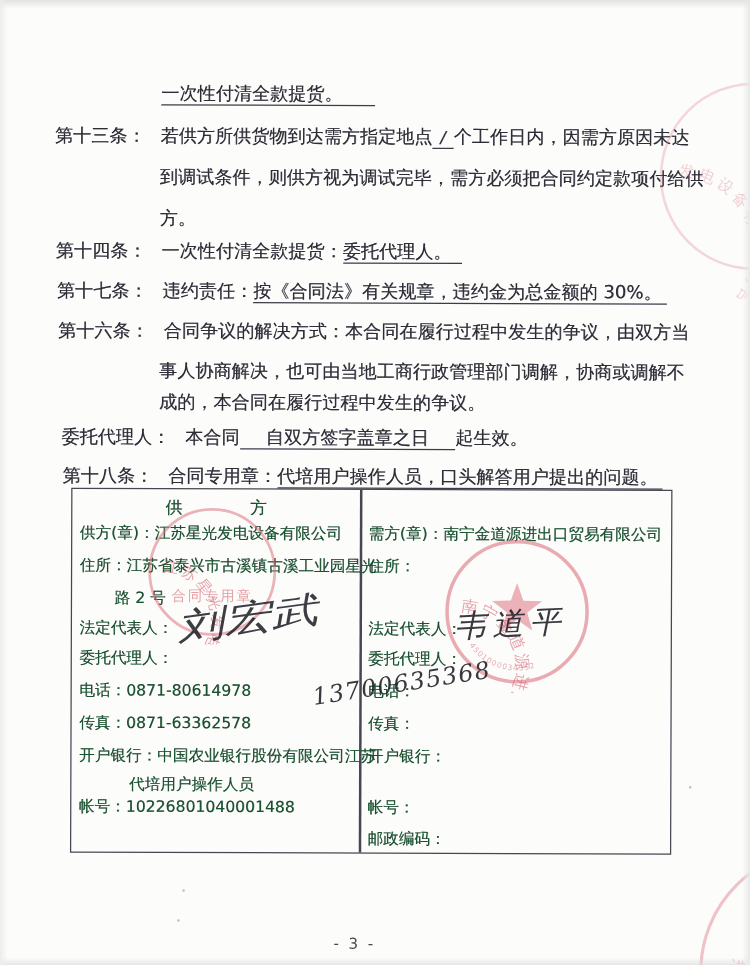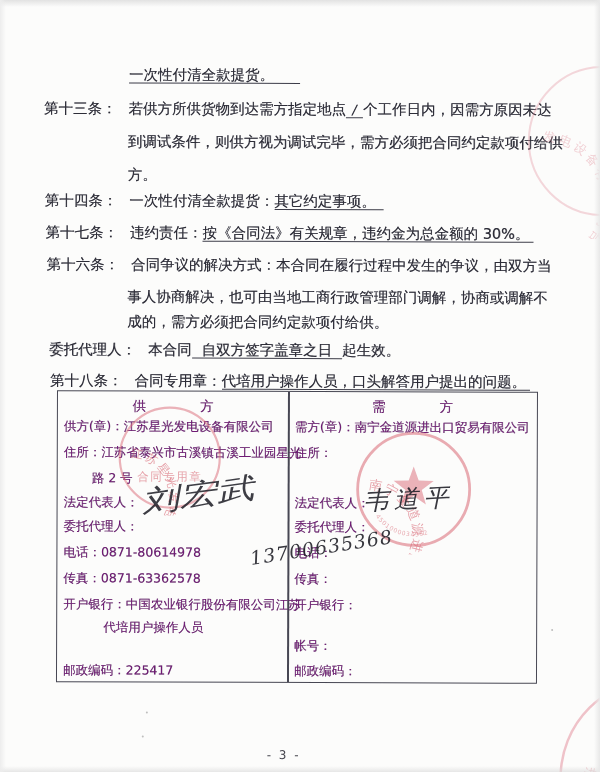--- a/index.html
+++ b/index.html
@@ -17,29 +17,29 @@
 
   .layer{position:absolute;left:0;top:0;width:600px;height:775px;transform:rotate(0.2deg);}
 
   .t{position:absolute;white-space:nowrap;font-size:14.5px;color:#2d2d38;
      text-shadow:0.3px 0 0 rgba(45,45,56,.55);}
   .lbl{margin-right:12px;}
   .u{border-bottom:1.6px solid #3c3c48;}
   .pad-lg{padding-right:26px;}
   .pad-md{padding-right:8px;}
   .pad-sm{padding-right:4px;}
-  .u-gap{padding:0 10px;}
+  .u-gap{padding:0 21px;}
   .blank{display:inline-block;width:17px;text-align:center;border-bottom:1.6px solid #3c3c48;
          font-style:italic;font-size:13px;}
 
   
   .ctable{position:absolute;left:57px;top:391px;width:479px;height:290px;
           border:1.6px solid #474753;}
   .vdiv{position:absolute;left:230px;top:0;width:1.6px;height:100%;background:#474753;}
-  .tt{position:absolute;white-space:nowrap;font-size:12.5px;color:#701a75;
+  .tt{position:absolute;white-space:nowrap;font-size:12.5px;color:#14532d;
       text-shadow:0.3px 0 0 rgba(45,45,56,.5);}
   .hdr{font-size:13.5px;text-align:center;}
 
   
   .hw{position:absolute;white-space:nowrap;color:#23232b;
       font-family:"DejaVu Serif","Liberation Serif",serif;font-style:italic;}
   .sig1{left:142px;top:484px;font-size:29px;transform:rotate(-8deg) scaleX(1.3);transform-origin:left;opacity:.88;}
   .sig2{left:364px;top:482px;font-size:25px;letter-spacing:5px;transform:rotate(-3deg);opacity:.9;}
   .hwphone{left:250px;top:536px;font-size:19px;transform:rotate(-9deg);letter-spacing:1px;opacity:.9;}
 
@@ -58,32 +58,32 @@
       <span class="u pad-lg">一次性付清全款提货。</span>
     </div>
 
     <div class="t" style="left:43px;top:100px">
       <span class="lbl">第十三条：</span><span>若供方所供货物到达需方指定地点</span><span class="blank">/</span><span>个工作日内，因需方原因未达</span>
     </div>
     <div class="t" style="left:127px;top:133px">到调试条件，则供方视为调试完毕，需方必须把合同约定款项付给供</div>
     <div class="t" style="left:127px;top:166px">方。</div>
 
     <div class="t" style="left:44px;top:192px">
-      <span class="lbl">第十四条：</span><span>一次性付清全款提货：</span><span class="u pad-md">其它约定事项。</span>
+      <span class="lbl">第十四条：</span><span>一次性付清全款提货：</span><span class="u pad-md">委托代理人。</span>
     </div>
 
     <div class="t" style="left:45px;top:224px">
       <span class="lbl">第十七条：</span><span>违约责任：</span><span class="u pad-sm">按《合同法》有关规章，违约金为总金额的 30%。</span>
     </div>
 
     <div class="t" style="left:46px;top:256px">
       <span class="lbl">第十六条：</span><span>合同争议的解决方式：本合同在履行过程中发生的争议，由双方当</span>
     </div>
     <div class="t" style="left:127px;top:288px">事人协商解决，也可由当地工商行政管理部门调解，协商或调解不</div>
-    <div class="t" style="left:127px;top:313px">成的，需方必须把合同约定款项付给供。</div>
+    <div class="t" style="left:127px;top:313px">成的，本合同在履行过程中发生的争议。</div>
 
     <div class="t" style="left:49px;top:341px">
       <span class="lbl">委托代理人：</span><span>本合同</span><span class="u u-gap">自双方签字盖章之日</span><span>起生效。</span>
     </div>
 
     <div class="t" style="left:50px;top:372px">
       <span class="lbl">第十八条：</span><span>合同专用章：</span><span class="u pad-sm">代培用户操作人员，口头解答用户提出的问题。</span>
     </div>
 
     <div class="ctable">
@@ -92,23 +92,22 @@
       <div class="tt hdr" style="left:0;top:6px;width:230px">供　　　　方</div>
       <div class="tt" style="left:6px;top:53px"><span>住所：</span><span>江苏省泰兴市古溪镇古溪工业园星光</span></div>
       <div class="tt" style="left:6px;top:27px"><span>供方(章)：</span><span>江苏星光发电设备有限公司</span></div>
       <div class="tt" style="left:34px;top:79px">路 2 号</div>
       <div class="tt" style="left:6px;top:103px">法定代表人：</div>
       <div class="tt" style="left:6px;top:127px">委托代理人：</div>
       <div class="tt" style="left:6px;top:153px"><span>电话：</span><span>0871-80614978</span></div>
       <div class="tt" style="left:6px;top:179px"><span>传真：</span><span>0871-63362578</span></div>
       <div class="tt" style="left:6px;top:205px"><span>开户银行：</span><span>中国农业银行股份有限公司江苏</span></div>
       <div class="tt" style="left:46px;top:228px">代培用户操作人员</div>
-      <div class="tt" style="left:6px;top:271px"><span>邮政编码：</span><span>225417</span></div>
+      <div class="tt" style="left:6px;top:246px"><span>帐号：</span><span>10226801040001488</span></div>
 
-      <div class="tt hdr" style="left:230px;top:6px;width:249px">需　　　　方</div>
       <div class="tt" style="left:237px;top:27px"><span>需方(章)：</span><span>南宁金道源进出口贸易有限公司</span></div>
       <div class="tt" style="left:237px;top:53px">住所：</div>
       <div class="tt" style="left:237px;top:103px">法定代表人：</div>
       <div class="tt" style="left:237px;top:127px">委托代理人：</div>
       <div class="tt" style="left:237px;top:153px">电话：</div>
       <div class="tt" style="left:237px;top:179px">传真：</div>
       <div class="tt" style="left:237px;top:205px">开户银行：</div>
       <div class="tt" style="left:237px;top:246px">帐号：</div>
       <div class="tt" style="left:237px;top:271px">邮政编码：</div>
     </div>

